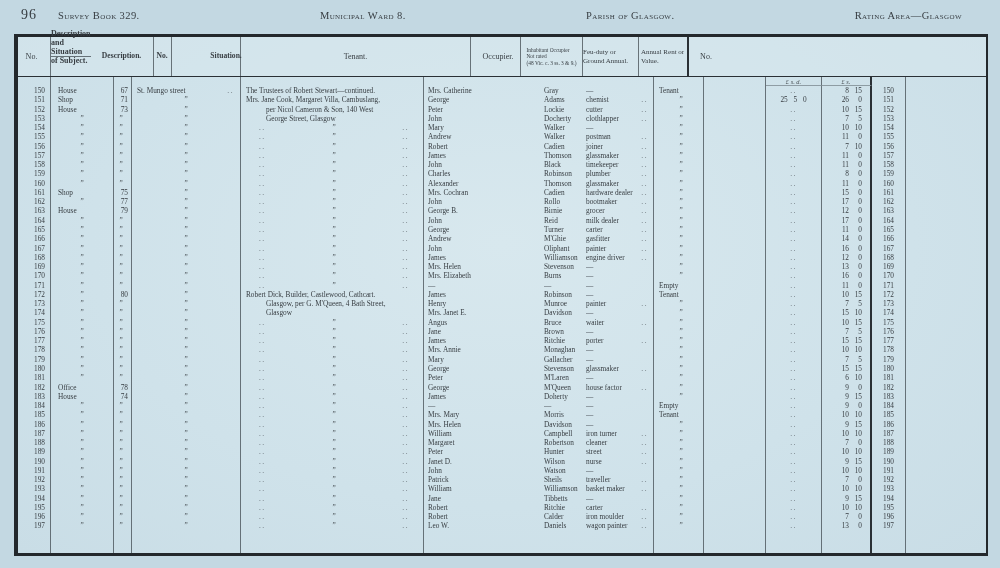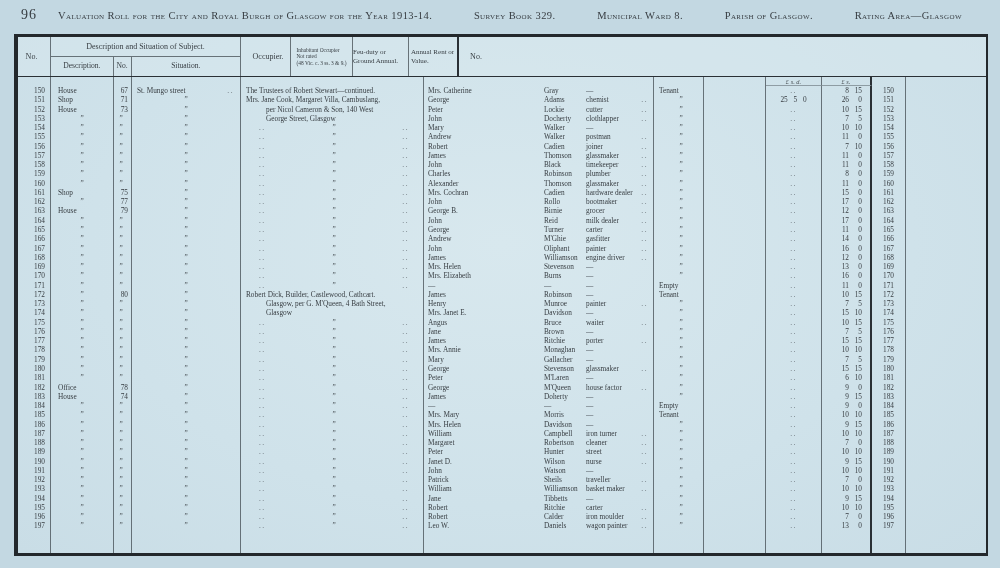--- a/index.html
+++ b/index.html
@@ -39,21 +39,21 @@
   .c-tenant { width:230px; }
   .c-occ  { width:50px; }
   .c-inh  { width:62px; }
   .c-feu  { width:56px; }
   .c-rent { width:50px; border-right:2px solid #2a3035; }
   .c-no2  { width:34px; }
   .c-rem  { flex:1; }
   
   .thead { display:flex; height:40px; border-bottom:1.5px solid #2a3035; flex:none; background:rgba(215,232,238,0.5); }
   .thead .c { display:flex; align-items:center; justify-content:center; text-align:left; font-size:8px; line-height:1.15; }
-  .h-group { width:190px; display:flex; flex-direction:column; border-right:1px solid rgba(45,52,58,0.65); }
+  .h-group { width:190px; display:flex; flex-direction:row; border-right:1px solid rgba(45,52,58,0.65);font-weight:bold; }
   .h-group-top { height:20px; display:flex; align-items:center; justify-content:center; font-size:8px; border-bottom:1px solid rgba(45,52,58,0.65); }
   .h-group-bot { flex:1; display:flex; }
   .h-group-bot .c { display:flex; align-items:center; justify-content:center; font-size:7.6px; }
   .h-small { font-size:5.4px !important; line-height:1.25; padding:0 1px; }
   .h-med { font-size:7px !important; line-height:1.2; }
   
   .subrow { display:flex; height:9px; flex:none; }
   .subrow .c { font-size:6.4px; display:flex; align-items:center; justify-content:center; font-style:italic; color:#4a5156; }
   .subrow .c-feu, .subrow .c-rent { border-bottom:1px solid rgba(45,52,58,0.4); }
   
@@ -87,39 +87,39 @@
   .c-no2 { text-align:center; }
   .dots { color:#555d63; letter-spacing:1.5px; }
   .ditto { color:#40474c; }
 </style>
 </head>
 <body>
 
 <div class="page-head">
   <div class="page-num">96</div>
   <div class="page-title">
-    <span>Valuation Roll for the City and Royal Burgh of Glasgow for the Year 1913-14.</span>
     <span>Survey Book 329.</span>
     <span>Municipal Ward 8.</span>
     <span>Parish of Glasgow.</span>
     <span>Rating Area—Glasgow</span>
   </div>
 </div>
 
 <div class="vtable">
   <div class="thead">
     <div class="c c-no">No.</div>
     <div class="h-group">
       <div class="h-group-top">Description and Situation of Subject.</div>
       <div class="h-group-bot">
         <div class="c c-desc" style="padding:0;">Description.</div>
         <div class="c c-num" style="padding:0;">No.</div>
         <div class="c c-sit" style="padding:0;border-right:none;">Situation.</div>
       </div>
     </div>
+    <div class="c c-tenant" style="padding:0;justify-content:center;">Tenant.</div>
     <div class="c c-occ">Occupier.</div>
     <div class="c c-inh h-small">
       <div>
         <div>Inhabitant Occupier</div>
         <div>Not rated</div>
         <div>(48 Vic. c. 3 ss. 3 &amp; 9.)</div>
       </div>
     </div>
     <div class="c c-feu h-med">Feu-duty or Ground Annual.</div>
     <div class="c c-rent h-med" style="padding:0 2px;justify-content:center;">Annual Rent or Value.</div>

